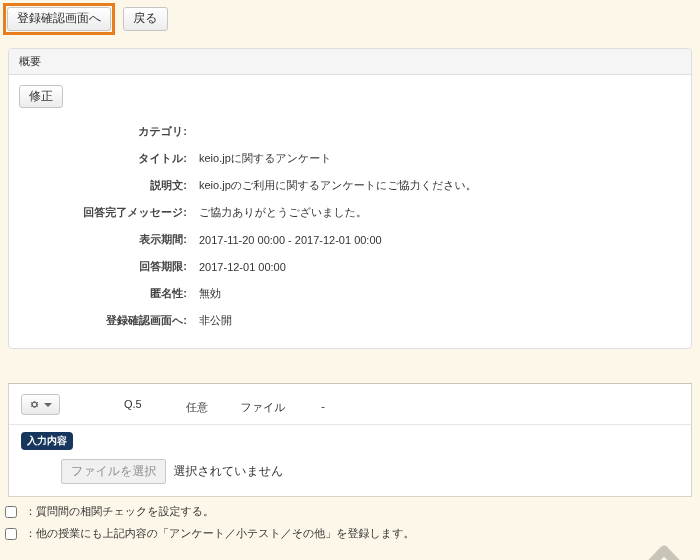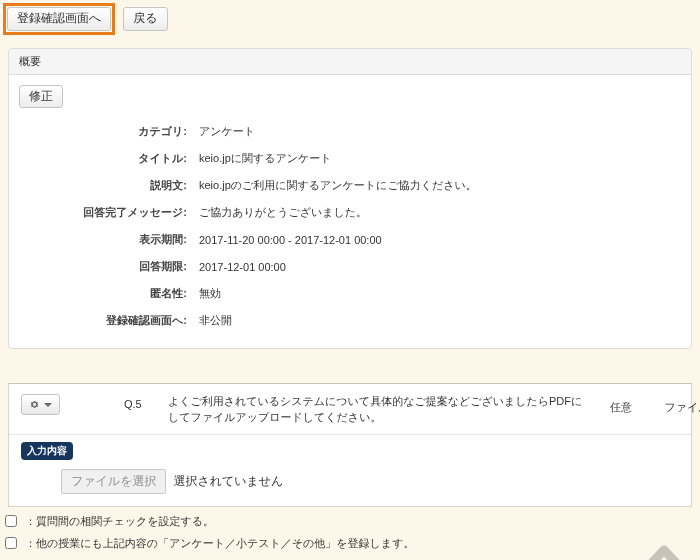--- a/index.html
+++ b/index.html
@@ -150,21 +150,20 @@
   <button class="btn">戻る</button>
 </div>
 
 <div class="panel">
   <div class="panel-header">概要</div>
   <div class="panel-body">
     <button class="btn">修正</button>
     <div class="fields">
       <div class="field-row">
         <div class="field-label">カテゴリ:</div>
-        <div class="field-value">アンケート</div>
       </div>
       <div class="field-row">
         <div class="field-label">タイトル:</div>
         <div class="field-value">keio.jpに関するアンケート</div>
       </div>
       <div class="field-row">
         <div class="field-label">説明文:</div>
         <div class="field-value">keio.jpのご利用に関するアンケートにご協力ください。</div>
       </div>
       <div class="field-row">
@@ -195,21 +194,20 @@
   <div class="q-row">
     <button class="gear-btn">
       <span style="display:inline-flex;">
         <svg width="11" height="11" viewBox="0 0 24 24">
             <path d="M12 8a4 4 0 100 8 4 4 0 000-8zm9 4l-2.2-.6a7 7 0 00-.6-1.5l1.2-2-1.4-1.4-2 1.2a7 7 0 00-1.5-.6L14 5h-4l-.6 2.2a7 7 0 00-1.5.6l-2-1.2-1.4 1.4 1.2 2a7 7 0 00-.6 1.5L3 12l2.2.6a7 7 0 00.6 1.5l-1.2 2 1.4 1.4 2-1.2a7 7 0 001.5.6L10 19h4l.6-2.2a7 7 0 001.5-.6l2 1.2 1.4-1.4-1.2-2a7 7 0 00.6-1.5L21 12z" fill="#555" fill-rule="evenodd"></path>
           </svg>
       </span>
       <span class="caret"></span>
     </button>
     <div class="q-num">Q.5</div>
-    <div class="q-text">よくご利用されているシステムについて具体的なご提案などございましたらPDFにしてファイルアップロードしてください。</div>
     <div class="q-required">任意</div>
     <div class="q-type">ファイル</div>
     <div class="q-points">-</div>
   </div>
   <div class="input-area">
     <span class="badge">入力内容</span>
     <div class="file-row">
       <button class="file-btn">ファイルを選択</button>
       <span>選択されていません</span>
     </div>

